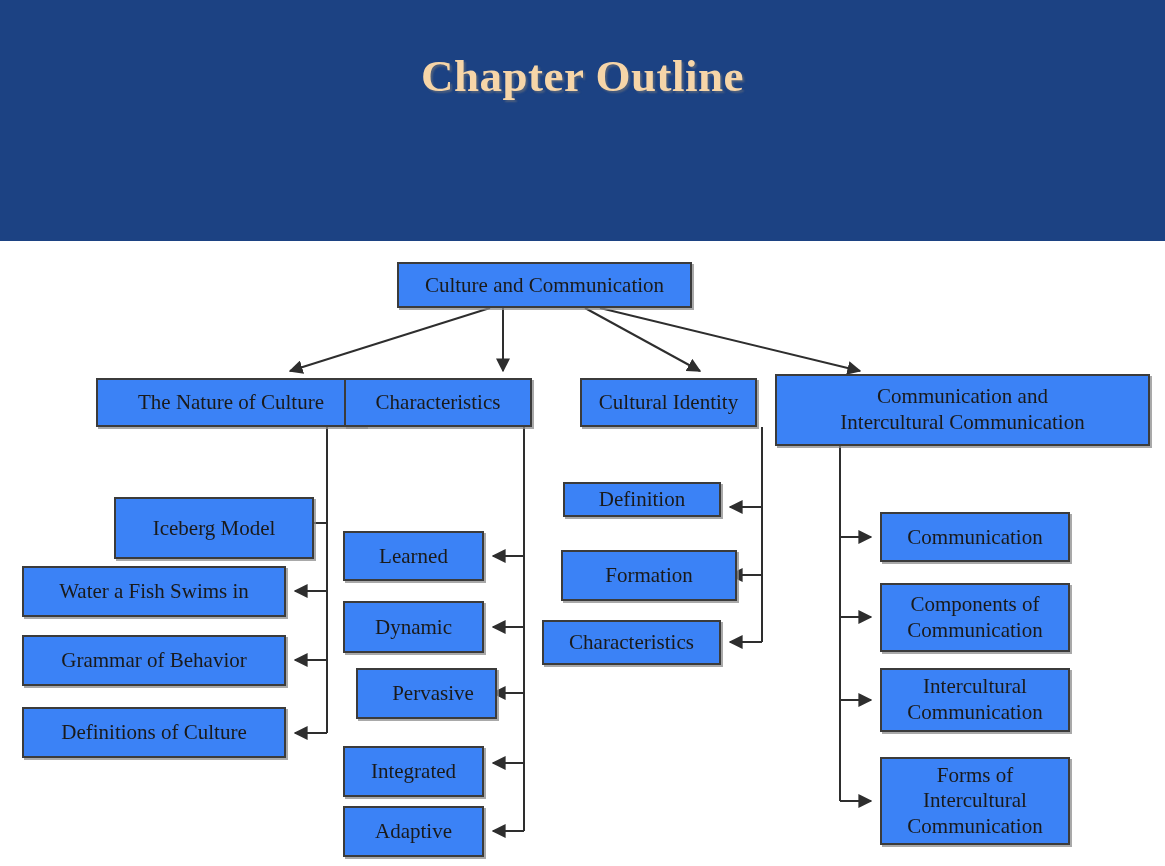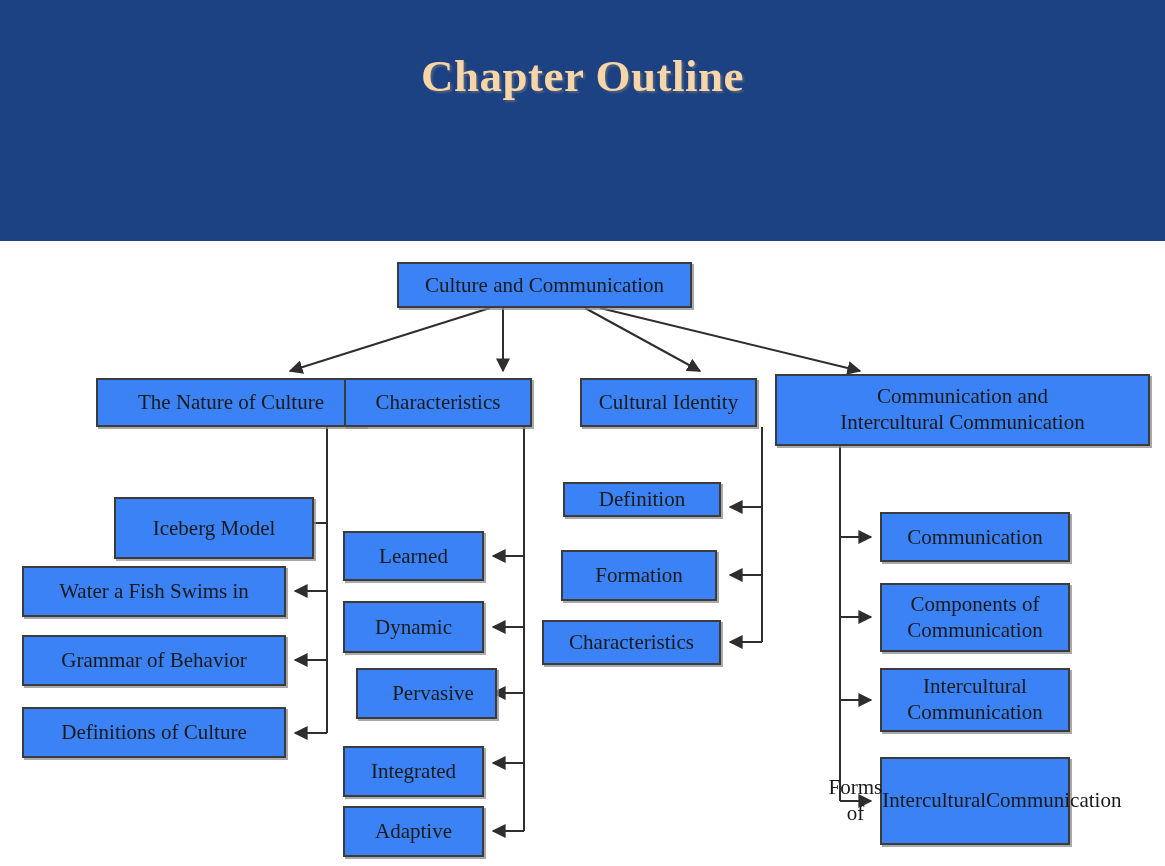--- a/index.html
+++ b/index.html
@@ -168,37 +168,37 @@
   <div class="node" style="left:343px; top:497px; width:141px; height:51px;margin-top:8px;">
     <span>Integrated</span>
   </div>
   <div class="node" style="left:343px; top:565px; width:141px; height:51px;">
     <span>Adaptive</span>
   </div>
 
   <div class="node" style="left:563px; top:241px; width:158px; height:35px;">
     <span>Definition</span>
   </div>
-  <div class="node" style="left:561px; top:309px; width:156px; height:51px;">
+  <div class="node" style="left:561px; top:309px; width:176px; height:51px;">
     <span>Formation</span>
   </div>
   <div class="node" style="left:542px; top:379px; width:179px; height:45px;">
     <span>Characteristics</span>
   </div>
 
   <div class="node" style="left:880px; top:271px; width:190px; height:50px;">
     <span>Communication</span>
   </div>
   <div class="node multiline" style="left:880px; top:342px; width:190px; height:69px; flex-direction:column;">
     <span>Components of</span>
     <span>Communication</span>
   </div>
   <div class="node multiline" style="left:880px; top:427px; width:190px; height:64px; flex-direction:column;">
     <span>Intercultural</span>
     <span>Communication</span>
   </div>
-  <div class="node multiline" style="left:880px; top:516px; width:190px; height:88px; flex-direction:row;">
+  <div class="node multiline" style="left:880px; top:516px; width:190px; height:88px; flex-direction:column;">
     <span>Forms of</span>
     <span>Intercultural</span>
     <span>Communication</span>
   </div>
 
 </div>
 
 </body></html>

